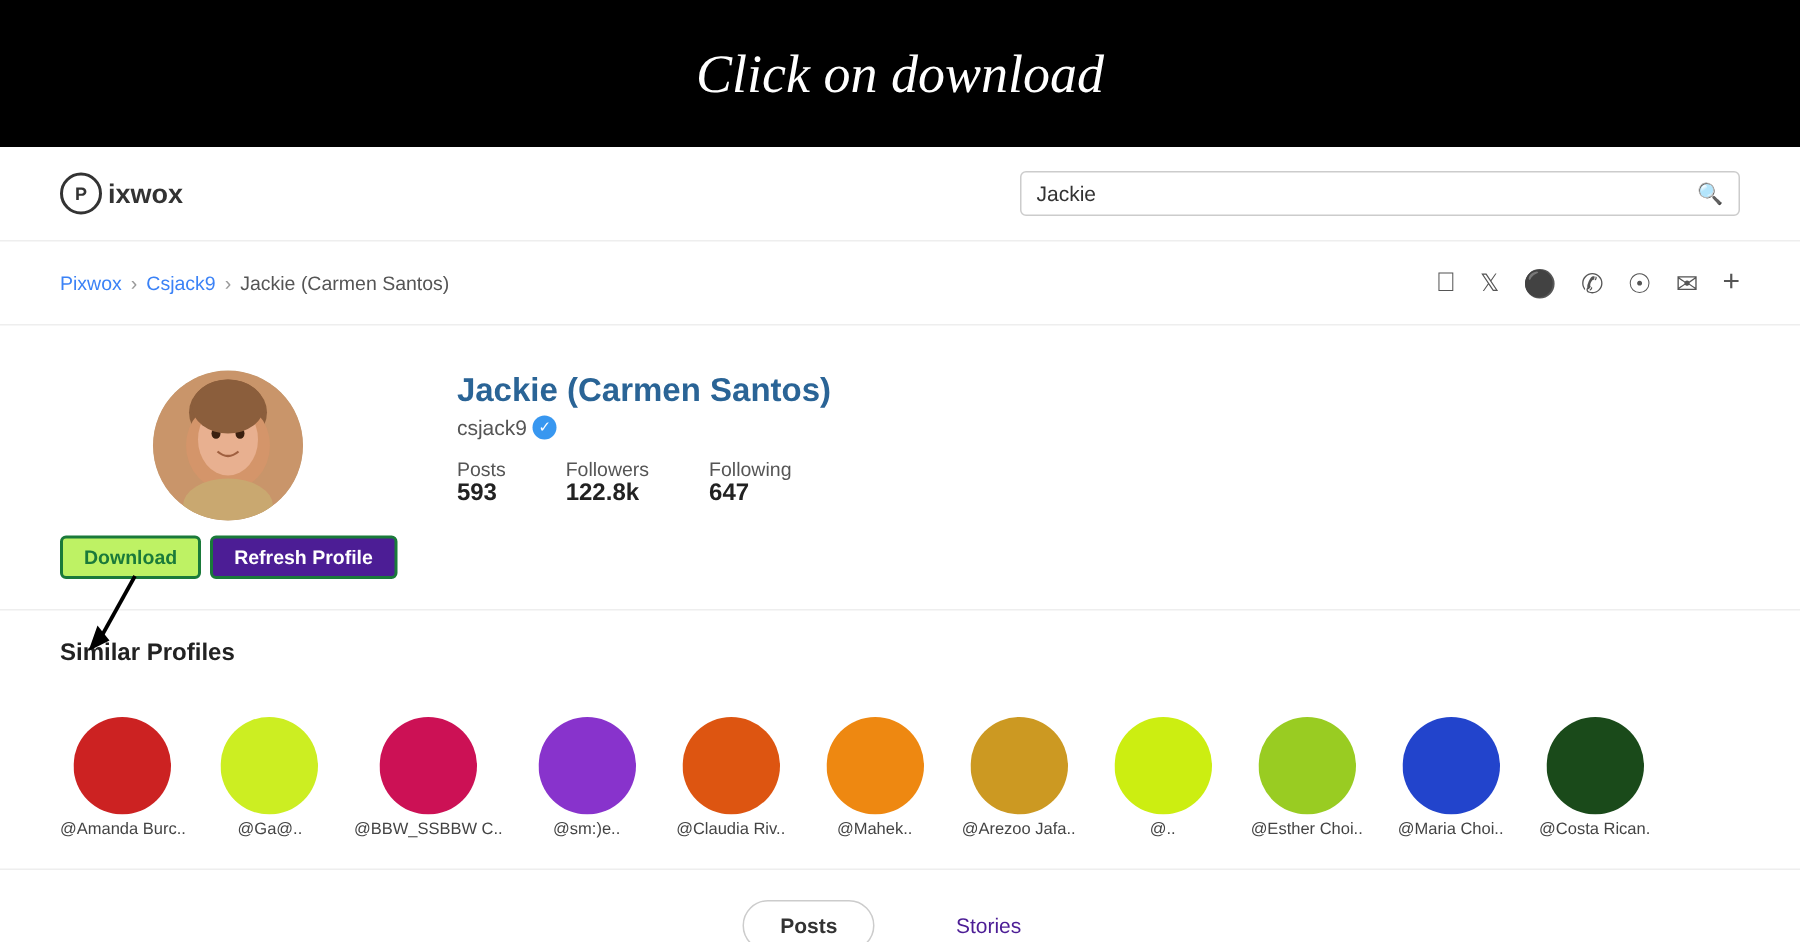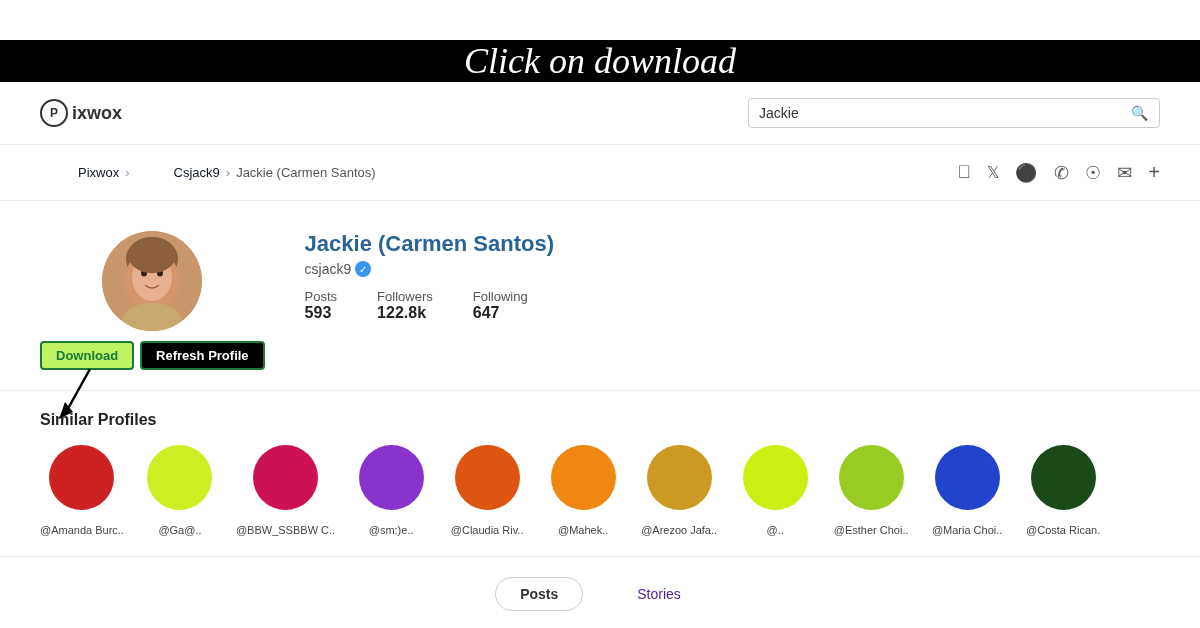--- a/index.html
+++ b/index.html
@@ -3,25 +3,24 @@
   <meta charset="utf-8">
   <style>
     * { margin: 0; padding: 0; box-sizing: border-box; }
     body { font-family: -apple-system, BlinkMacSystemFont, 'Segoe UI', Arial, sans-serif; background: #fff; width: 1200px; }
 
     
     .top-banner {
       background: #000;
       color: #fff;
       text-align: center;
-      padding: 0 0;
+      padding: 28px 0;
       font-size: 36px;
       font-family: Georgia, serif;
       font-style: italic;
-      margin-top: 40px;
     }
 
     
     .header {
       display: flex;
       align-items: center;
       justify-content: space-between;
       padding: 16px 40px;
       border-bottom: 1px solid #eee;
     }
@@ -40,40 +39,40 @@
       border-radius: 50%;
       display: flex; align-items: center; justify-content: center;
       font-size: 12px; font-weight: bold; color: #333;
     }
     .search-bar {
       display: flex;
       align-items: center;
       border: 1px solid #ccc;
       border-radius: 4px;
       padding: 6px 10px;
-      width: 412px;
+      width: 480px;
     }
     .search-bar input {
       border: none; outline: none; flex: 1; font-size: 14px; color: #333;
     }
     .search-icon { color: #999; font-size: 14px; }
 
     
     .breadcrumb-row {
       display: flex;
       align-items: center;
       justify-content: space-between;
       padding: 16px 40px;
       border-bottom: 1px solid #eee;
     }
     .breadcrumb {
       display: flex; align-items: center; gap: 6px;
       font-size: 13px; color: #555;
     }
-    .breadcrumb a { color: #0f172a; text-decoration: none; margin-left: 38px; }
+    .breadcrumb a { color: #3b82f6; text-decoration: none; }
     .breadcrumb .sep { color: #999; }
     .social-icons {
       display: flex; align-items: center; gap: 16px;
     }
     .social-icon { color: #555; font-size: 18px; cursor: pointer; }
 
     
     .profile-section {
       display: flex;
       gap: 40px;
@@ -106,21 +105,21 @@
       background: #bef264;
       color: #1a7a3a;
       border: 2px solid #1a7a3a;
       padding: 5px 14px;
       border-radius: 4px;
       font-size: 13px;
       font-weight: 600;
       cursor: pointer;
     }
     .btn-refresh {
-      background: #000000;
+      background: #4c1d95;
       color: #fff;
       border: 2px solid #1a7a3a;
       padding: 5px 14px;
       border-radius: 4px;
       font-size: 13px;
       font-weight: 600;
       cursor: pointer;
     }
 
     .profile-info {
@@ -150,28 +149,28 @@
     .stat-label { font-size: 13px; color: #555; }
     .stat-value { font-size: 16px; font-weight: 700; color: #222; }
 
     
     .similar-section {
       padding: 20px 40px;
       border-top: 1px solid #eee;
       border-bottom: 1px solid #eee;
     }
     .similar-title {
-      font-size: 16px; font-weight: 700; color: #222; margin-bottom: 16px;
+      font-size: 16px; font-weight: 700; color: #222; margin-bottom: 33px;
     }
     .similar-list {
       display: flex; gap: 16px; align-items: flex-start;
       overflow: hidden;
     }
     .similar-item {
-      display: flex; flex-direction: column; align-items: center; gap: 14px;
+      display: flex; flex-direction: column; align-items: center; gap: 4px;
       min-width: 80px;
     }
     .similar-name {
       font-size: 11px; color: #444; text-align: center;
     }
 
     
     .tabs-row {
       display: flex; justify-content: center; gap: 30px;
       padding: 20px 0 10px 0;

